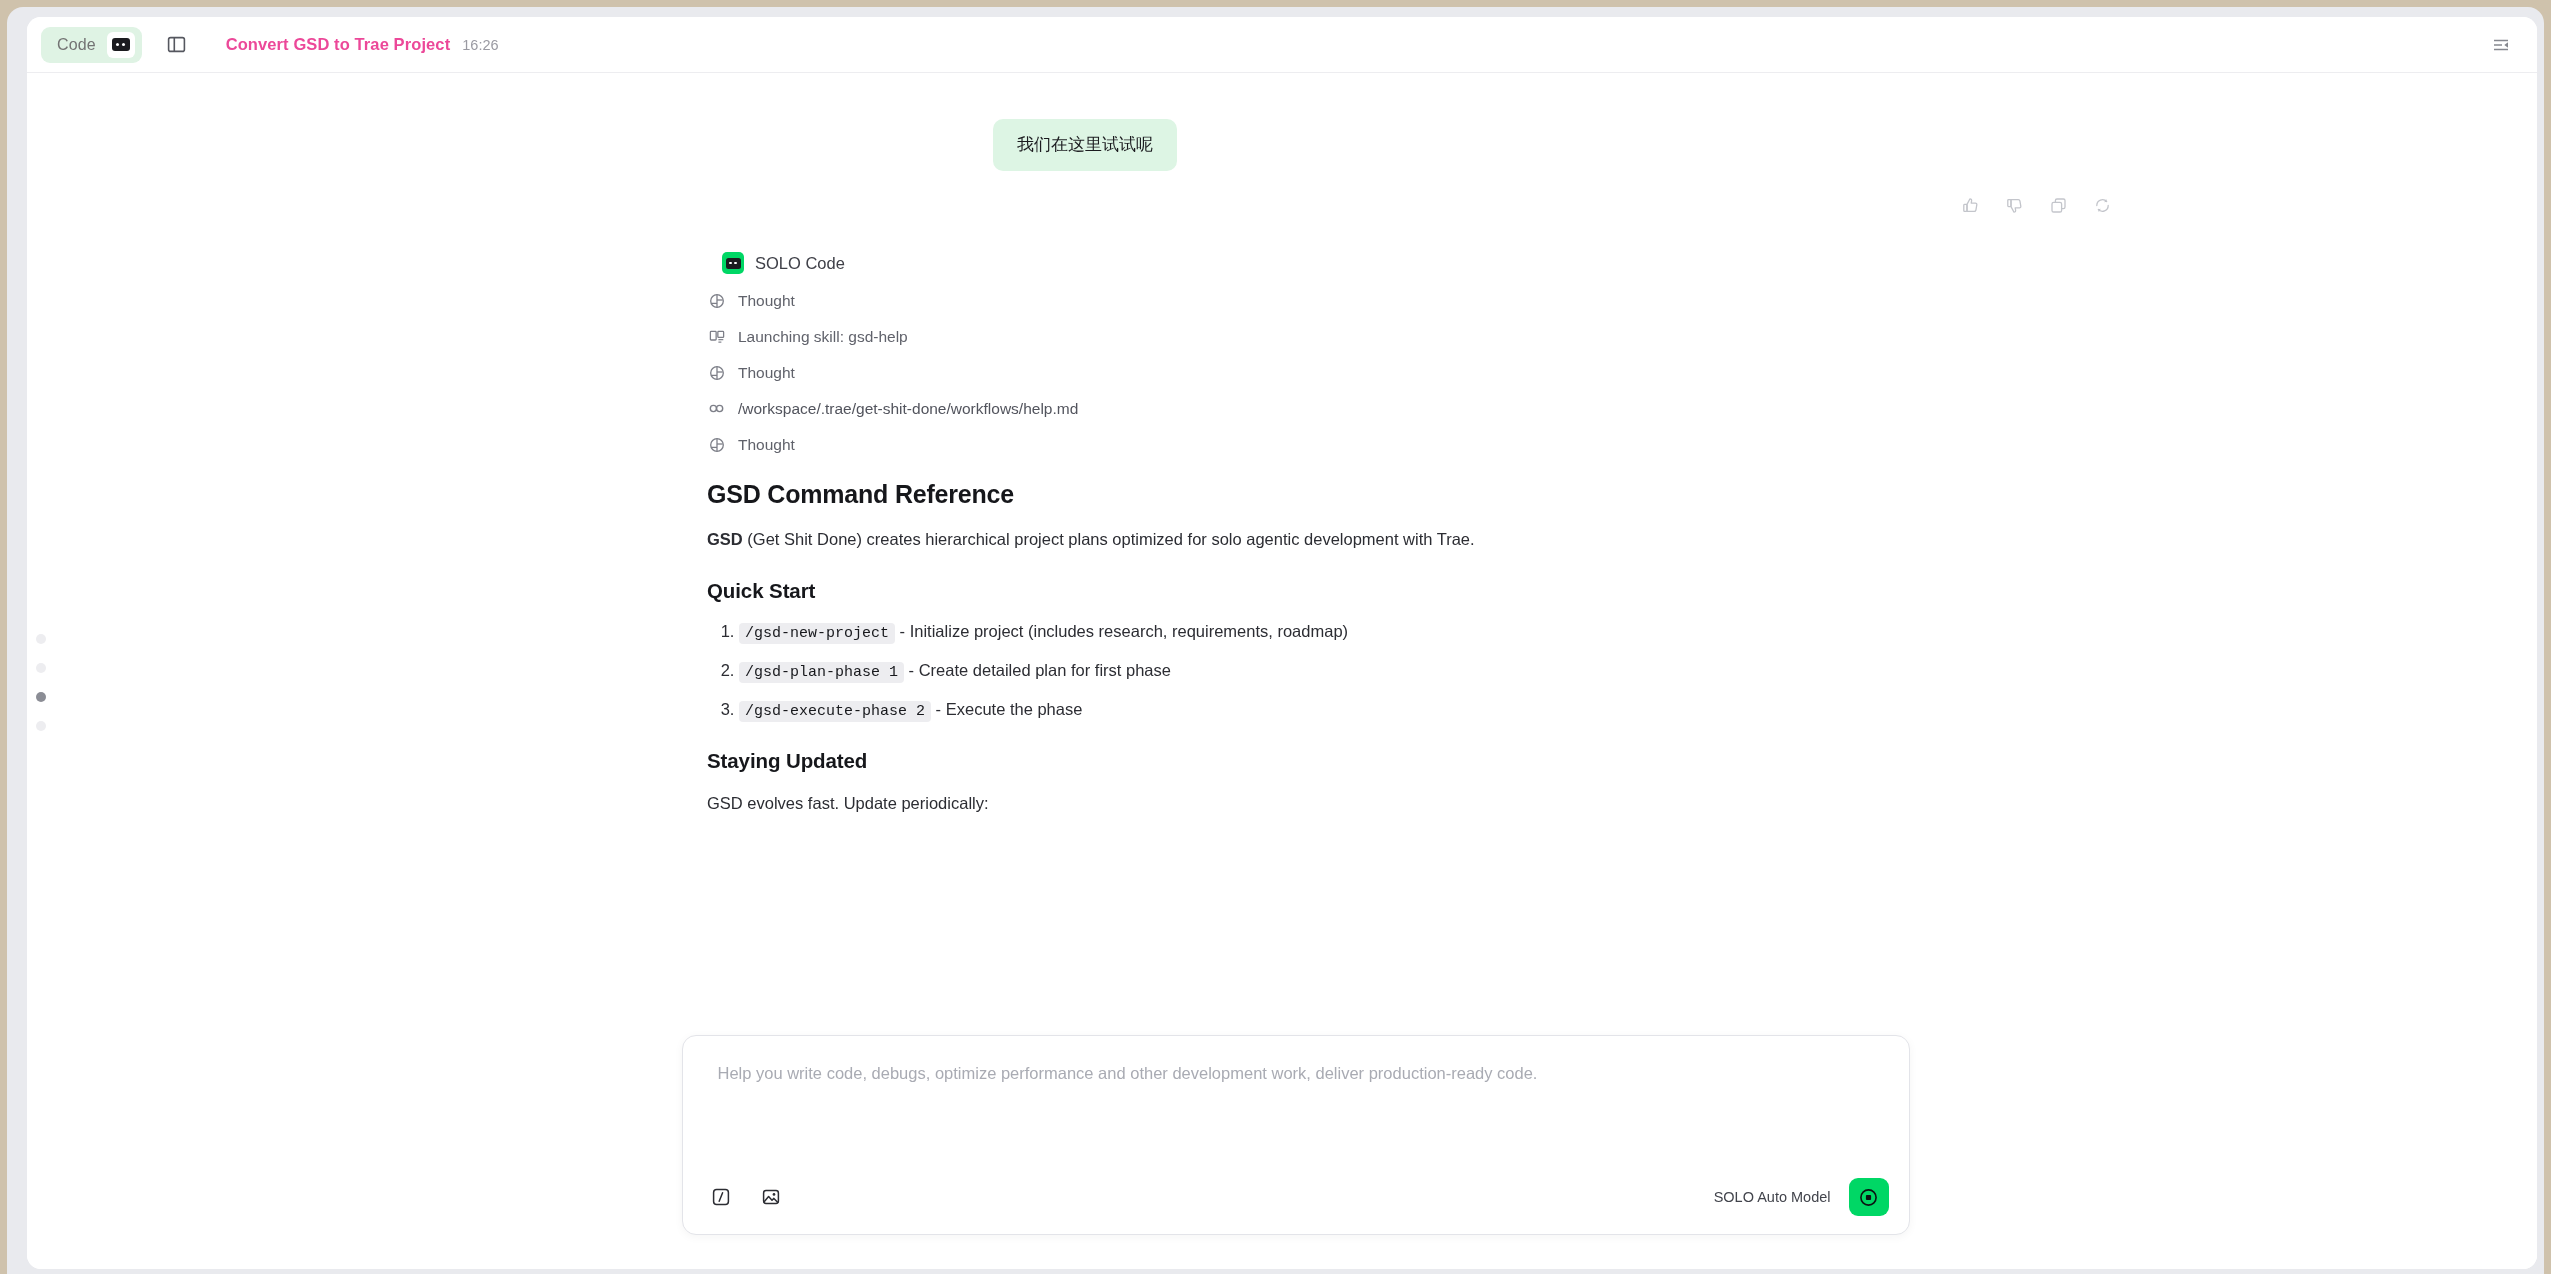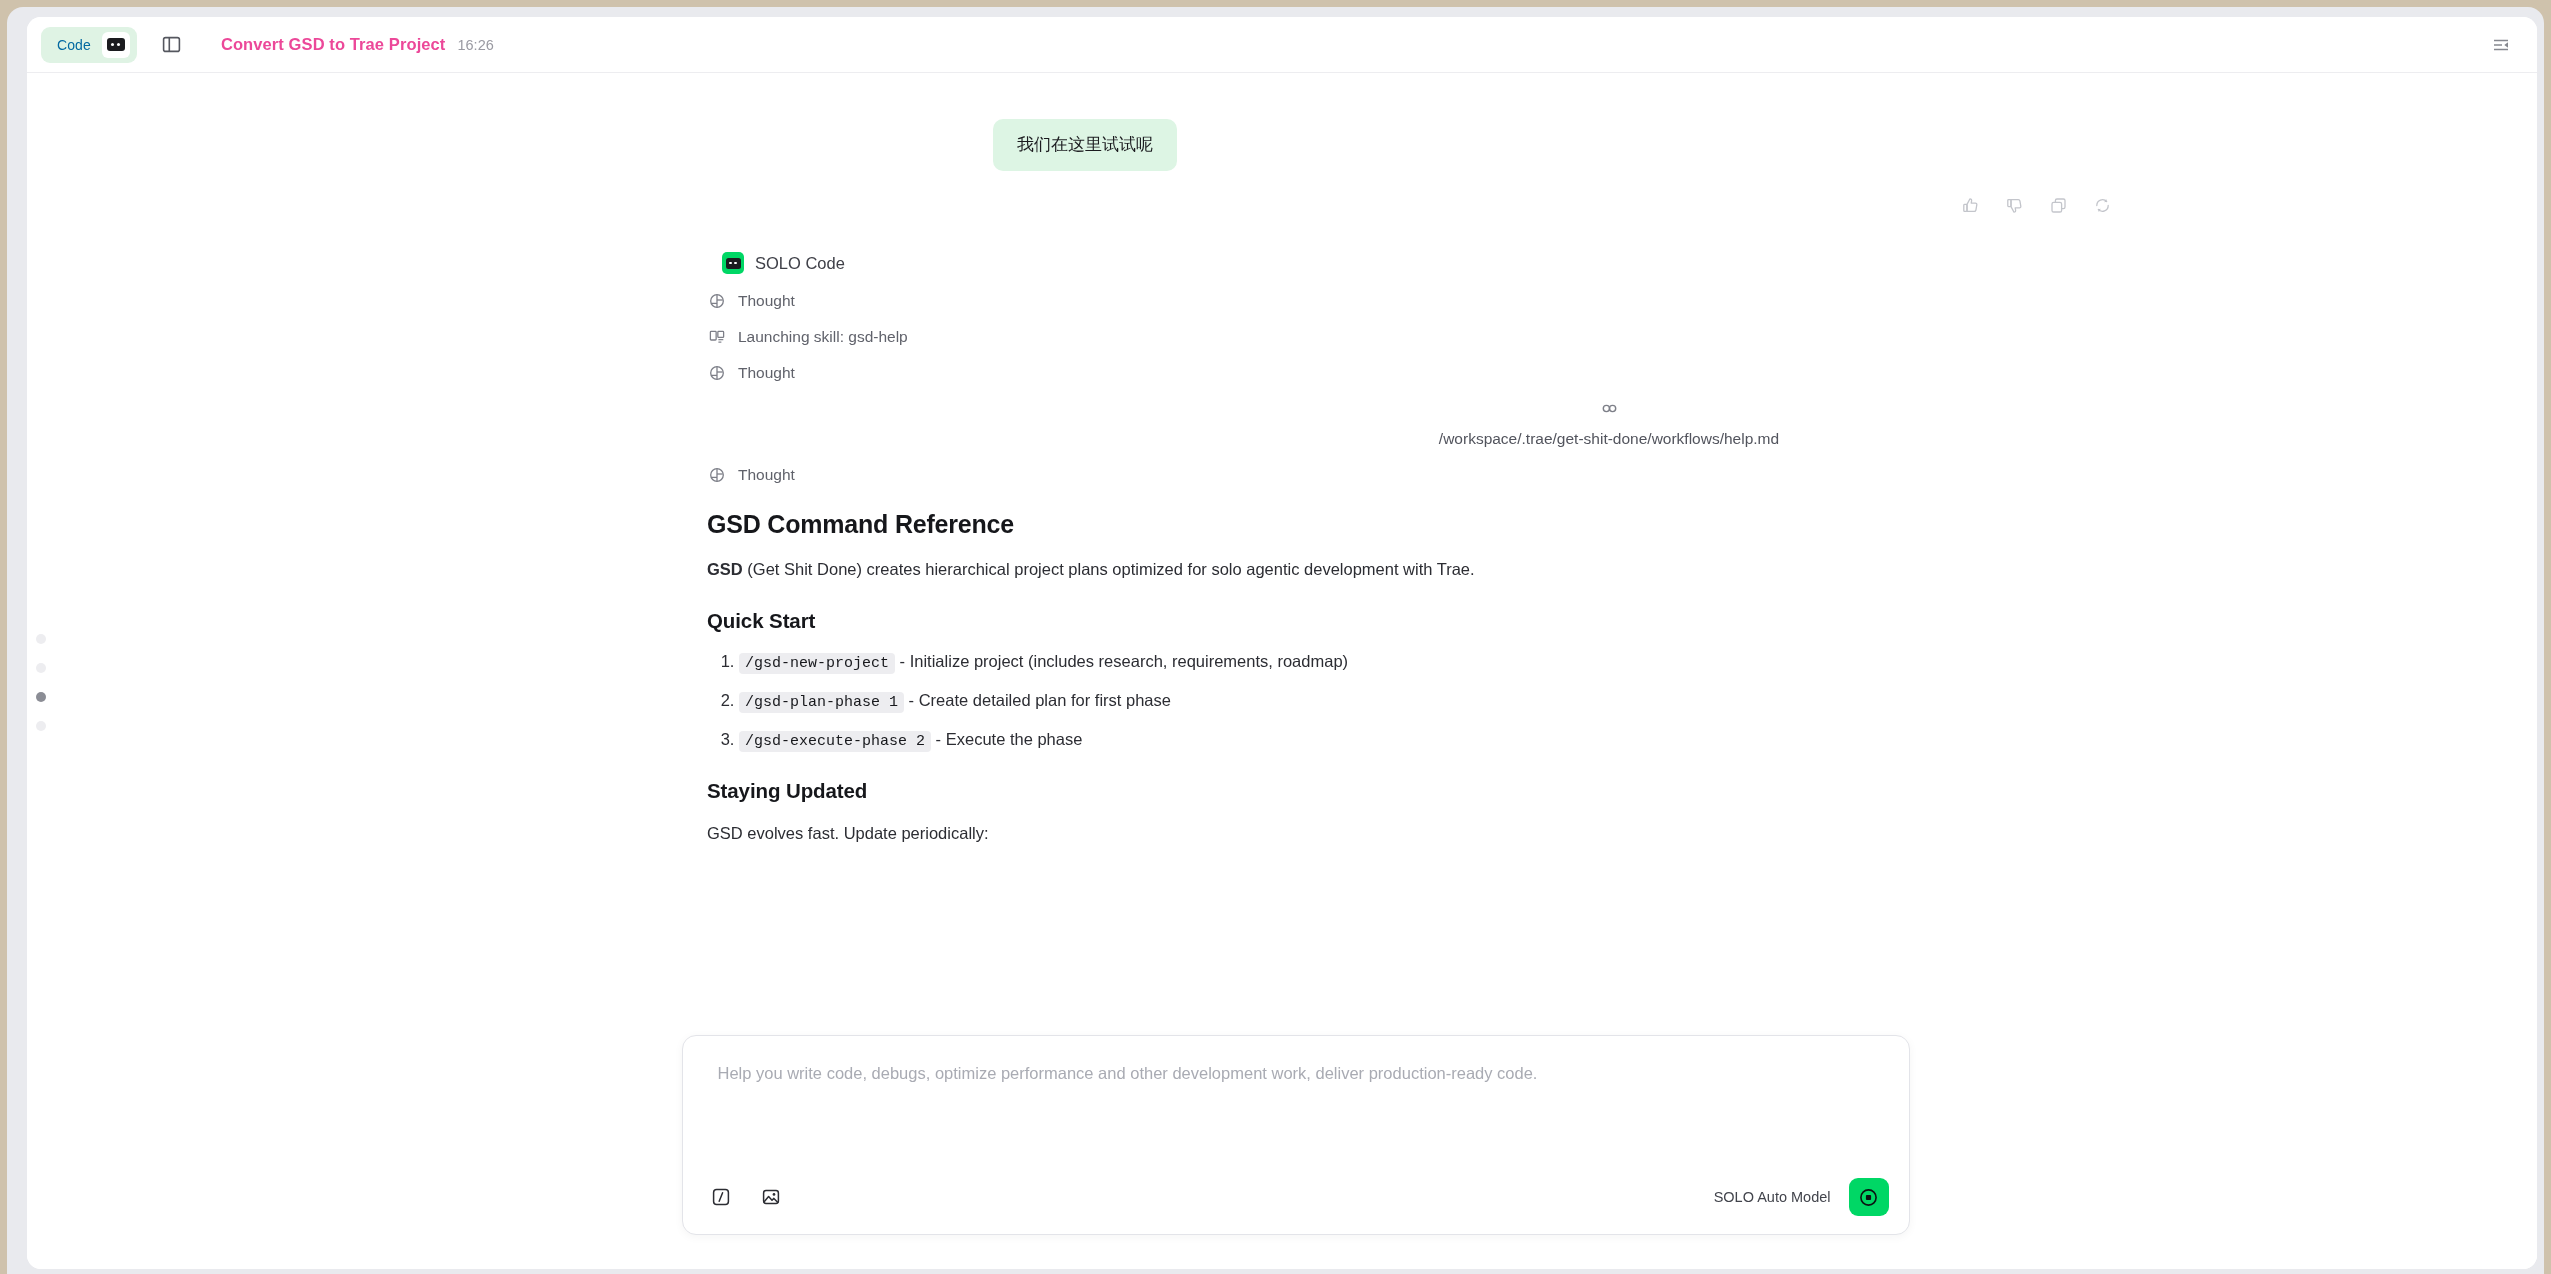--- a/index.html
+++ b/index.html
@@ -48,22 +48,22 @@
   .code-pill {
     display: flex;
     align-items: center;
     gap: 11px;
     background: #dff3e4;
     border-radius: 9px;
     padding: 5px 7px 5px 16px;
     height: 36px;
   }
   .code-pill-label {
-    font-size: 14px;
-    color: #0369a1;
+    font-size: 16px;
+    color: #737373;
     font-weight: 500;
     letter-spacing: .1px;
   }
   .solo-mark-white {
     width: 28px; height: 26px;
     background: #ffffff;
     border-radius: 6px;
     display: flex; align-items: center; justify-content: center;
   }
   .solo-glyph {
@@ -245,21 +245,21 @@
     margin-top: 17px;
     font-size: 15.5px;
     color: #60626b;
   }
   .step-icon {
     width: 19px; height: 19px;
     display: flex; align-items: center; justify-content: center;
     color: #7d7f88;
     flex: none;
   }
-  .step-row.path { color: #52545d; flex-direction: column; }
+  .step-row.path { color: #52545d; }
 
   
   .md { margin-top: 6px; }
   .md h1 {
     font-size: 25px;
     font-weight: 700;
     color: #16171b;
     margin-top: 26px;
     letter-spacing: -.2px;
   }

